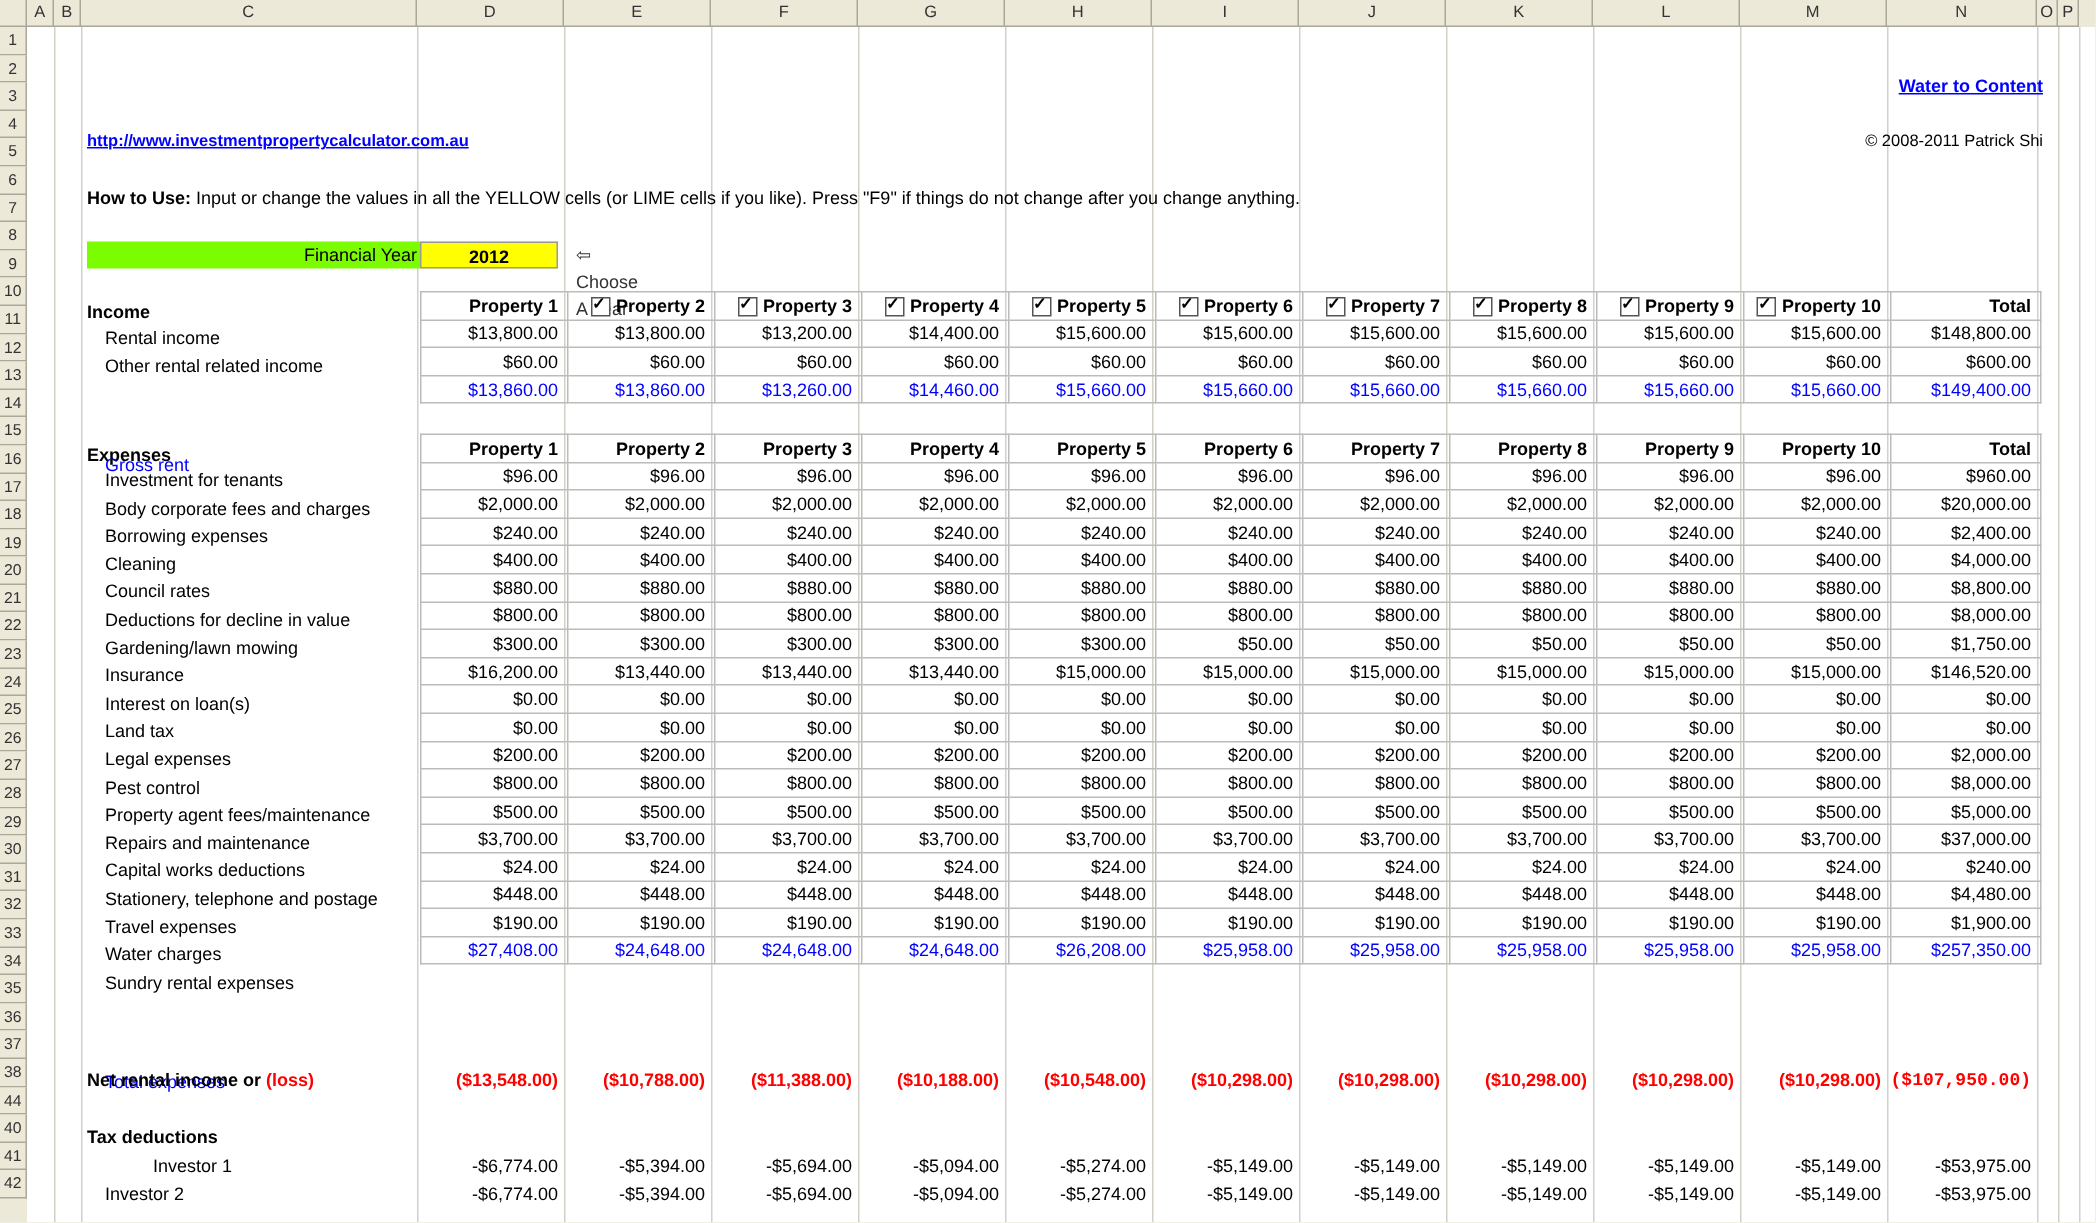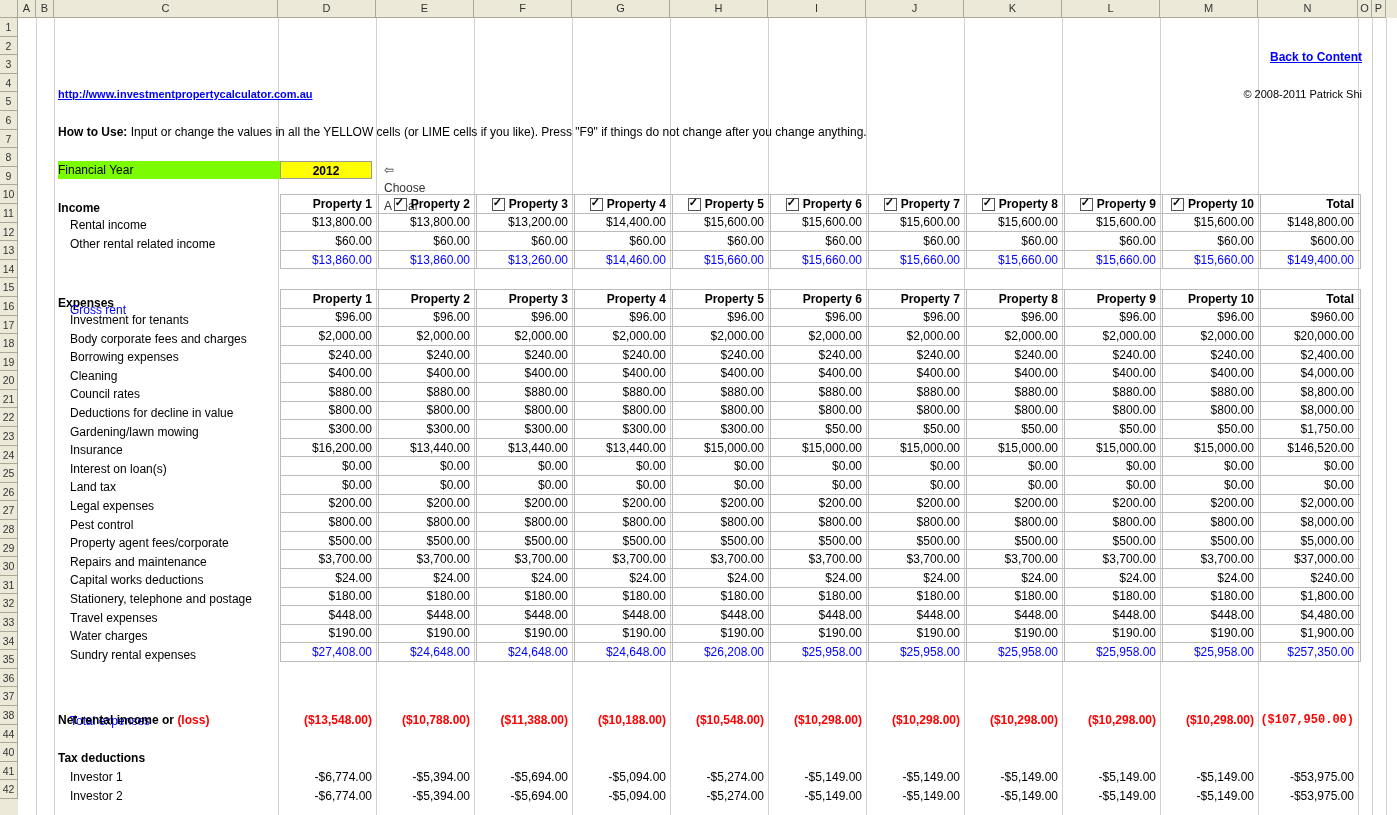--- a/index.html
+++ b/index.html
@@ -13,21 +13,21 @@
 .gridlines{position:absolute;inset:0;}
 .vline{position:absolute;top:0;bottom:0;width:1px;background:#d4d0c8;}
 .content{position:absolute;inset:0;font-size:11.5px;color:#000;}
 .title{position:absolute;left:40px;top:26px;font-size:24px;font-weight:bold;color:#000;}
 .back-link{position:absolute;right:35px;top:32px;font-size:12px;font-weight:bold;color:#00f;text-decoration:underline;cursor:pointer;}
 .url{position:absolute;left:40px;top:70px;font-size:11px;color:#00f;text-decoration:underline;cursor:pointer;font-weight:bold;}
 .copy{position:absolute;right:35px;top:70px;font-size:11px;color:#000;}
 .howto{position:absolute;left:40px;top:107px;font-size:12px;}
 .howto b{font-weight:bold;}
 .fy-row{position:absolute;left:40px;top:143px;height:18px;}
-.fy-lbl{position:absolute;left:0;top:0;width:222px;height:18px;background:#7cfc00;padding-right:14px;box-sizing:border-box;line-height:18px;font-size:12px;}
+.fy-lbl{position:absolute;left:0;top:0;width:222px;height:18px;background:#7cfc00;text-align:right;padding-right:2px;box-sizing:border-box;line-height:18px;font-size:12px;}
 .fy-val{position:absolute;left:222px;top:0;width:92px;height:18px;background:#ffff00;text-align:center;font-weight:bold;line-height:18px;font-size:12px;border:1px solid #999;box-sizing:border-box;}
 .fy-help{position:absolute;left:326px;top:0;font-size:12px;line-height:18px;color:#333;}
 .sec{position:absolute;left:40px;font-size:12px;font-weight:bold;}
 .lbl{position:absolute;left:52px;font-size:12px;white-space:nowrap;}
 .blue{color:#00f;margin-top:48px;}
 .redb{color:#f00;font-weight:bold;}
 .tbl{position:absolute;border-collapse:collapse;}
 .tbl td,.tbl th{border:1px solid #bbb;height:18.6px;box-sizing:border-box;padding:0 6px 0 0;text-align:right;font-size:12px;white-space:nowrap;}
 .tbl th{font-weight:bold;text-align:right;position:relative;}
 .chk{display:inline-block;width:11px;height:11px;border:1px solid #555;margin-right:4px;vertical-align:middle;position:relative;background:#fff;}
@@ -117,21 +117,21 @@
         <div class="vline" style="left: 946px;"></div>
         <div class="vline" style="left: 1044px;"></div>
         <div class="vline" style="left: 1142px;"></div>
         <div class="vline" style="left: 1240px;"></div>
         <div class="vline" style="left: 1340px;"></div>
         <div class="vline" style="left: 1354px;"></div>
         <div class="vline" style="left: 1368px;"></div>
       </div>
     <div class="content">
 
-      <div class="back-link">Back to Content</div>
+      <div class="back-link">Water to Content</div>
       <div class="url">http://www.investmentpropertycalculator.com.au</div>
       <div class="copy">© 2008-2011 Patrick Shi</div>
       <div class="howto"><b>How to Use:</b><span> Input or change the values in all the YELLOW cells (or LIME cells if you like). Press "F9" if things do not change after you change anything.</span></div>
 
       <div class="fy-row">
         <div class="fy-lbl">Financial Year</div>
         <div class="fy-val">2012</div>
         <div class="fy-help">⇦ Choose A Year</div>
       </div>
 
@@ -422,33 +422,20 @@
               <td>$24.00</td>
               <td>$24.00</td>
               <td>$24.00</td>
               <td>$24.00</td>
               <td>$24.00</td>
               <td>$24.00</td>
               <td>$24.00</td>
               <td>$24.00</td>
               <td>$24.00</td>
               <td>$240.00</td>
-            </tr>
-            <tr>
-              <td>$180.00</td>
-              <td>$180.00</td>
-              <td>$180.00</td>
-              <td>$180.00</td>
-              <td>$180.00</td>
-              <td>$180.00</td>
-              <td>$180.00</td>
-              <td>$180.00</td>
-              <td>$180.00</td>
-              <td>$180.00</td>
-              <td>$1,800.00</td>
             </tr>
             <tr>
               <td>$448.00</td>
               <td>$448.00</td>
               <td>$448.00</td>
               <td>$448.00</td>
               <td>$448.00</td>
               <td>$448.00</td>
               <td>$448.00</td>
               <td>$448.00</td>
@@ -496,21 +483,21 @@
           <div class="lbl" style="top: 332.2px; position: absolute;">Borrowing expenses</div>
           <div class="lbl" style="top: 350.8px; position: absolute;">Cleaning</div>
           <div class="lbl" style="top: 369.4px; position: absolute;">Council rates</div>
           <div class="lbl" style="top: 388px; position: absolute;">Deductions for decline in value</div>
           <div class="lbl" style="top: 406.6px; position: absolute;">Gardening/lawn mowing</div>
           <div class="lbl" style="top: 425.2px; position: absolute;">Insurance</div>
           <div class="lbl" style="top: 443.8px; position: absolute;">Interest on loan(s)</div>
           <div class="lbl" style="top: 462.4px; position: absolute;">Land tax</div>
           <div class="lbl" style="top: 481px; position: absolute;">Legal expenses</div>
           <div class="lbl" style="top: 499.6px; position: absolute;">Pest control</div>
-          <div class="lbl" style="top: 518.2px; position: absolute;">Property agent fees/corporate</div>
+          <div class="lbl" style="top: 518.2px; position: absolute;">Property agent fees/maintenance</div>
           <div class="lbl" style="top: 536.8px; position: absolute;">Repairs and maintenance</div>
           <div class="lbl" style="top: 555.4px; position: absolute;">Capital works deductions</div>
           <div class="lbl" style="top: 574px; position: absolute;">Stationery, telephone and postage</div>
           <div class="lbl" style="top: 592.6px; position: absolute;">Travel expenses</div>
           <div class="lbl" style="top: 611.2px; position: absolute;">Water charges</div>
           <div class="lbl" style="top: 629.8px; position: absolute;">Sundry rental expenses</div>
           <div class="lbl blue" style="top: 648.4px; position: absolute;">Total expenses</div>
         </div>
 
       <div class="sec" style="top:695px;"><span>Net rental income or </span><span class="redb">(loss)</span></div>
@@ -523,21 +510,21 @@
           <div class="num-cell redb" style="left: 752px; width: 98px;">($10,298.00)</div>
           <div class="num-cell redb" style="left: 850px; width: 98px;">($10,298.00)</div>
           <div class="num-cell redb" style="left: 948px; width: 98px;">($10,298.00)</div>
           <div class="num-cell redb" style="left: 1046px; width: 98px;">($10,298.00)</div>
           <div class="num-cell redb" style="left: 1144px; width: 98px;">($10,298.00)</div>
           <div class="num-cell redb" style="left: 1242px; width: 100px; font-family: Liberation Mono, monospace;">($107,950.00)</div>
         </div>
 
       <div class="sec" style="top:733px;">Tax deductions</div>
       <div id="tax-labels">
-          <div class="lbl" style="top: 752px; position: absolute;">Investor 1</div>
+          <div class="lbl" style="top: 752px; position: absolute; margin-left: 32px;">Investor 1</div>
           <div class="lbl" style="top: 770.6px; position: absolute;">Investor 2</div>
         </div>
       <div id="tax-area">
           <div class="num-cell" style="left: 262px; top: 752px; width: 98px;">-$6,774.00</div>
           <div class="num-cell" style="left: 360px; top: 752px; width: 98px;">-$5,394.00</div>
           <div class="num-cell" style="left: 458px; top: 752px; width: 98px;">-$5,694.00</div>
           <div class="num-cell" style="left: 556px; top: 752px; width: 98px;">-$5,094.00</div>
           <div class="num-cell" style="left: 654px; top: 752px; width: 98px;">-$5,274.00</div>
           <div class="num-cell" style="left: 752px; top: 752px; width: 98px;">-$5,149.00</div>
           <div class="num-cell" style="left: 850px; top: 752px; width: 98px;">-$5,149.00</div>

